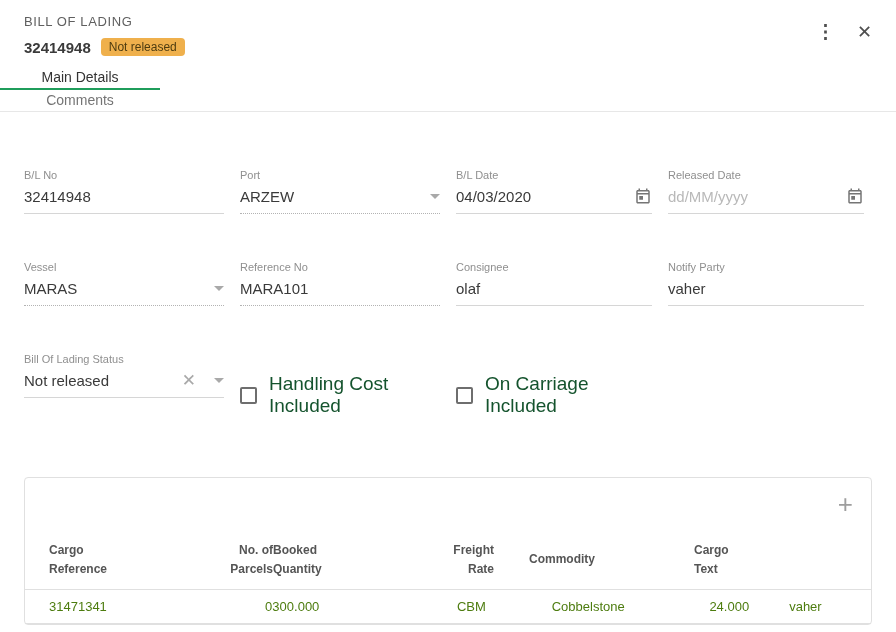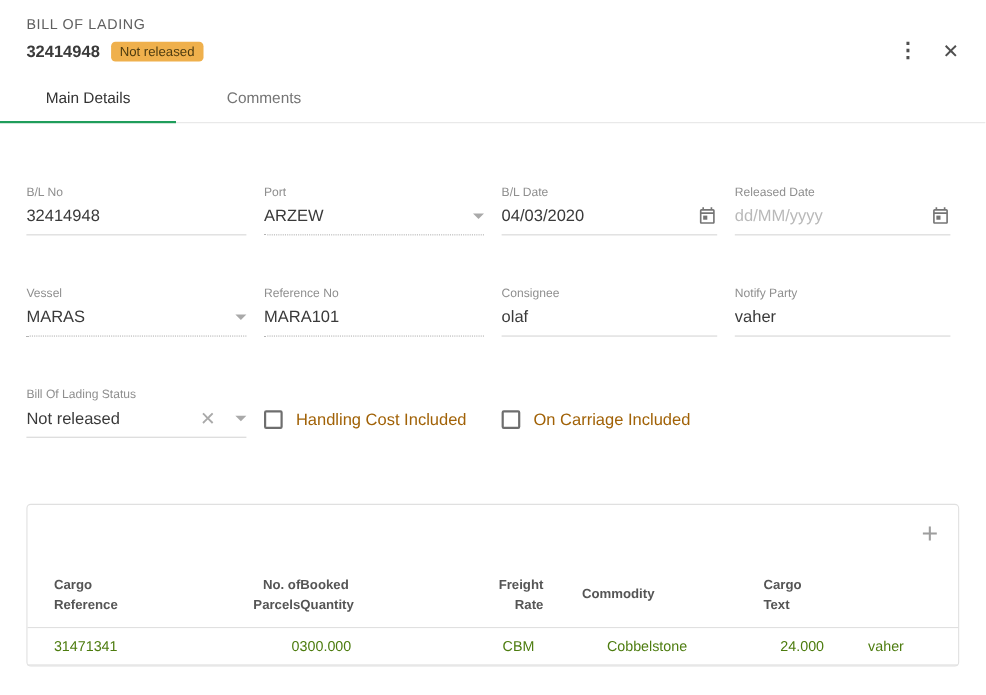--- a/index.html
+++ b/index.html
@@ -6,21 +6,21 @@
   html,body { width:896px; height:632px; overflow:hidden; }
   body {
     font-family: "Liberation Sans", sans-serif;
     background:#ffffff;
     color:#3a3a3a;
   }
   .dialog { width:896px; height:632px; background:#fff; position:relative; }
 
   
   .dialog-header {
-    display:flex; justify-content:space-between; align-items:flex-end;
+    display:flex; justify-content:space-between; align-items:flex-start;
     padding:14px 24px 8px 24px;
   }
   .header-title {
     font-size:13px; color:#5f5f5f; letter-spacing:0.6px;
   }
   .header-line2 { margin-top:9px; display:flex; align-items:center; }
   .doc-number { font-size:15px; font-weight:700; color:#3a3a3a; }
   .badge {
     margin-left:10px; background:#efb04c; color:#4e3c10;
     font-size:12px; padding:3px 8px; border-radius:4px; line-height:1;
@@ -31,20 +31,21 @@
     display:flex; align-items:center; justify-content:center;
     color:#4f4f4f; font-family:inherit;
   }
   .kebab-glyph { font-size:19px; font-weight:700; color:#4f4f4f; line-height:1; }
   .close-glyph { font-size:18px; color:#4f4f4f; line-height:1; }
 
   
   .tab-bar {
     display:flex; border-bottom:1px solid #e7e7e7; height:46px; position:relative;
     margin-top:2px;
+    flex-direction:column;
   }
   .tab {
     width:160px; display:flex; align-items:center; justify-content:center;
     font-size:14px; color:#757575; cursor:pointer; position:relative; height:100%;
   }
   .tab.active { color:#333; }
   .tab.active::after {
     content:""; position:absolute; left:0; right:0; bottom:-1px; height:2px;
     background:#1f9d5b;
   }
@@ -82,21 +83,21 @@
 
   
   .checkbox {
     display:flex; align-items:center; gap:12px; cursor:pointer;
     margin-top:20px;
   }
   .checkbox-box {
     width:17px; height:17px; border:2px solid #6e6e6e; border-radius:2px;
     flex:none; background:#fff;
   }
-  .checkbox-label { font-size:15px; color:#a16207; }
+  .checkbox-label { font-size:19px; color:#14532d; }
 
   
   .card {
     margin:60px 24px 0 24px;
     border:1px solid #e0e0e0; border-radius:4px;
     background:#fff;
   }
   .card-toolbar {
     height:52px; display:flex; align-items:center; justify-content:flex-end;
     padding:0 18px;

